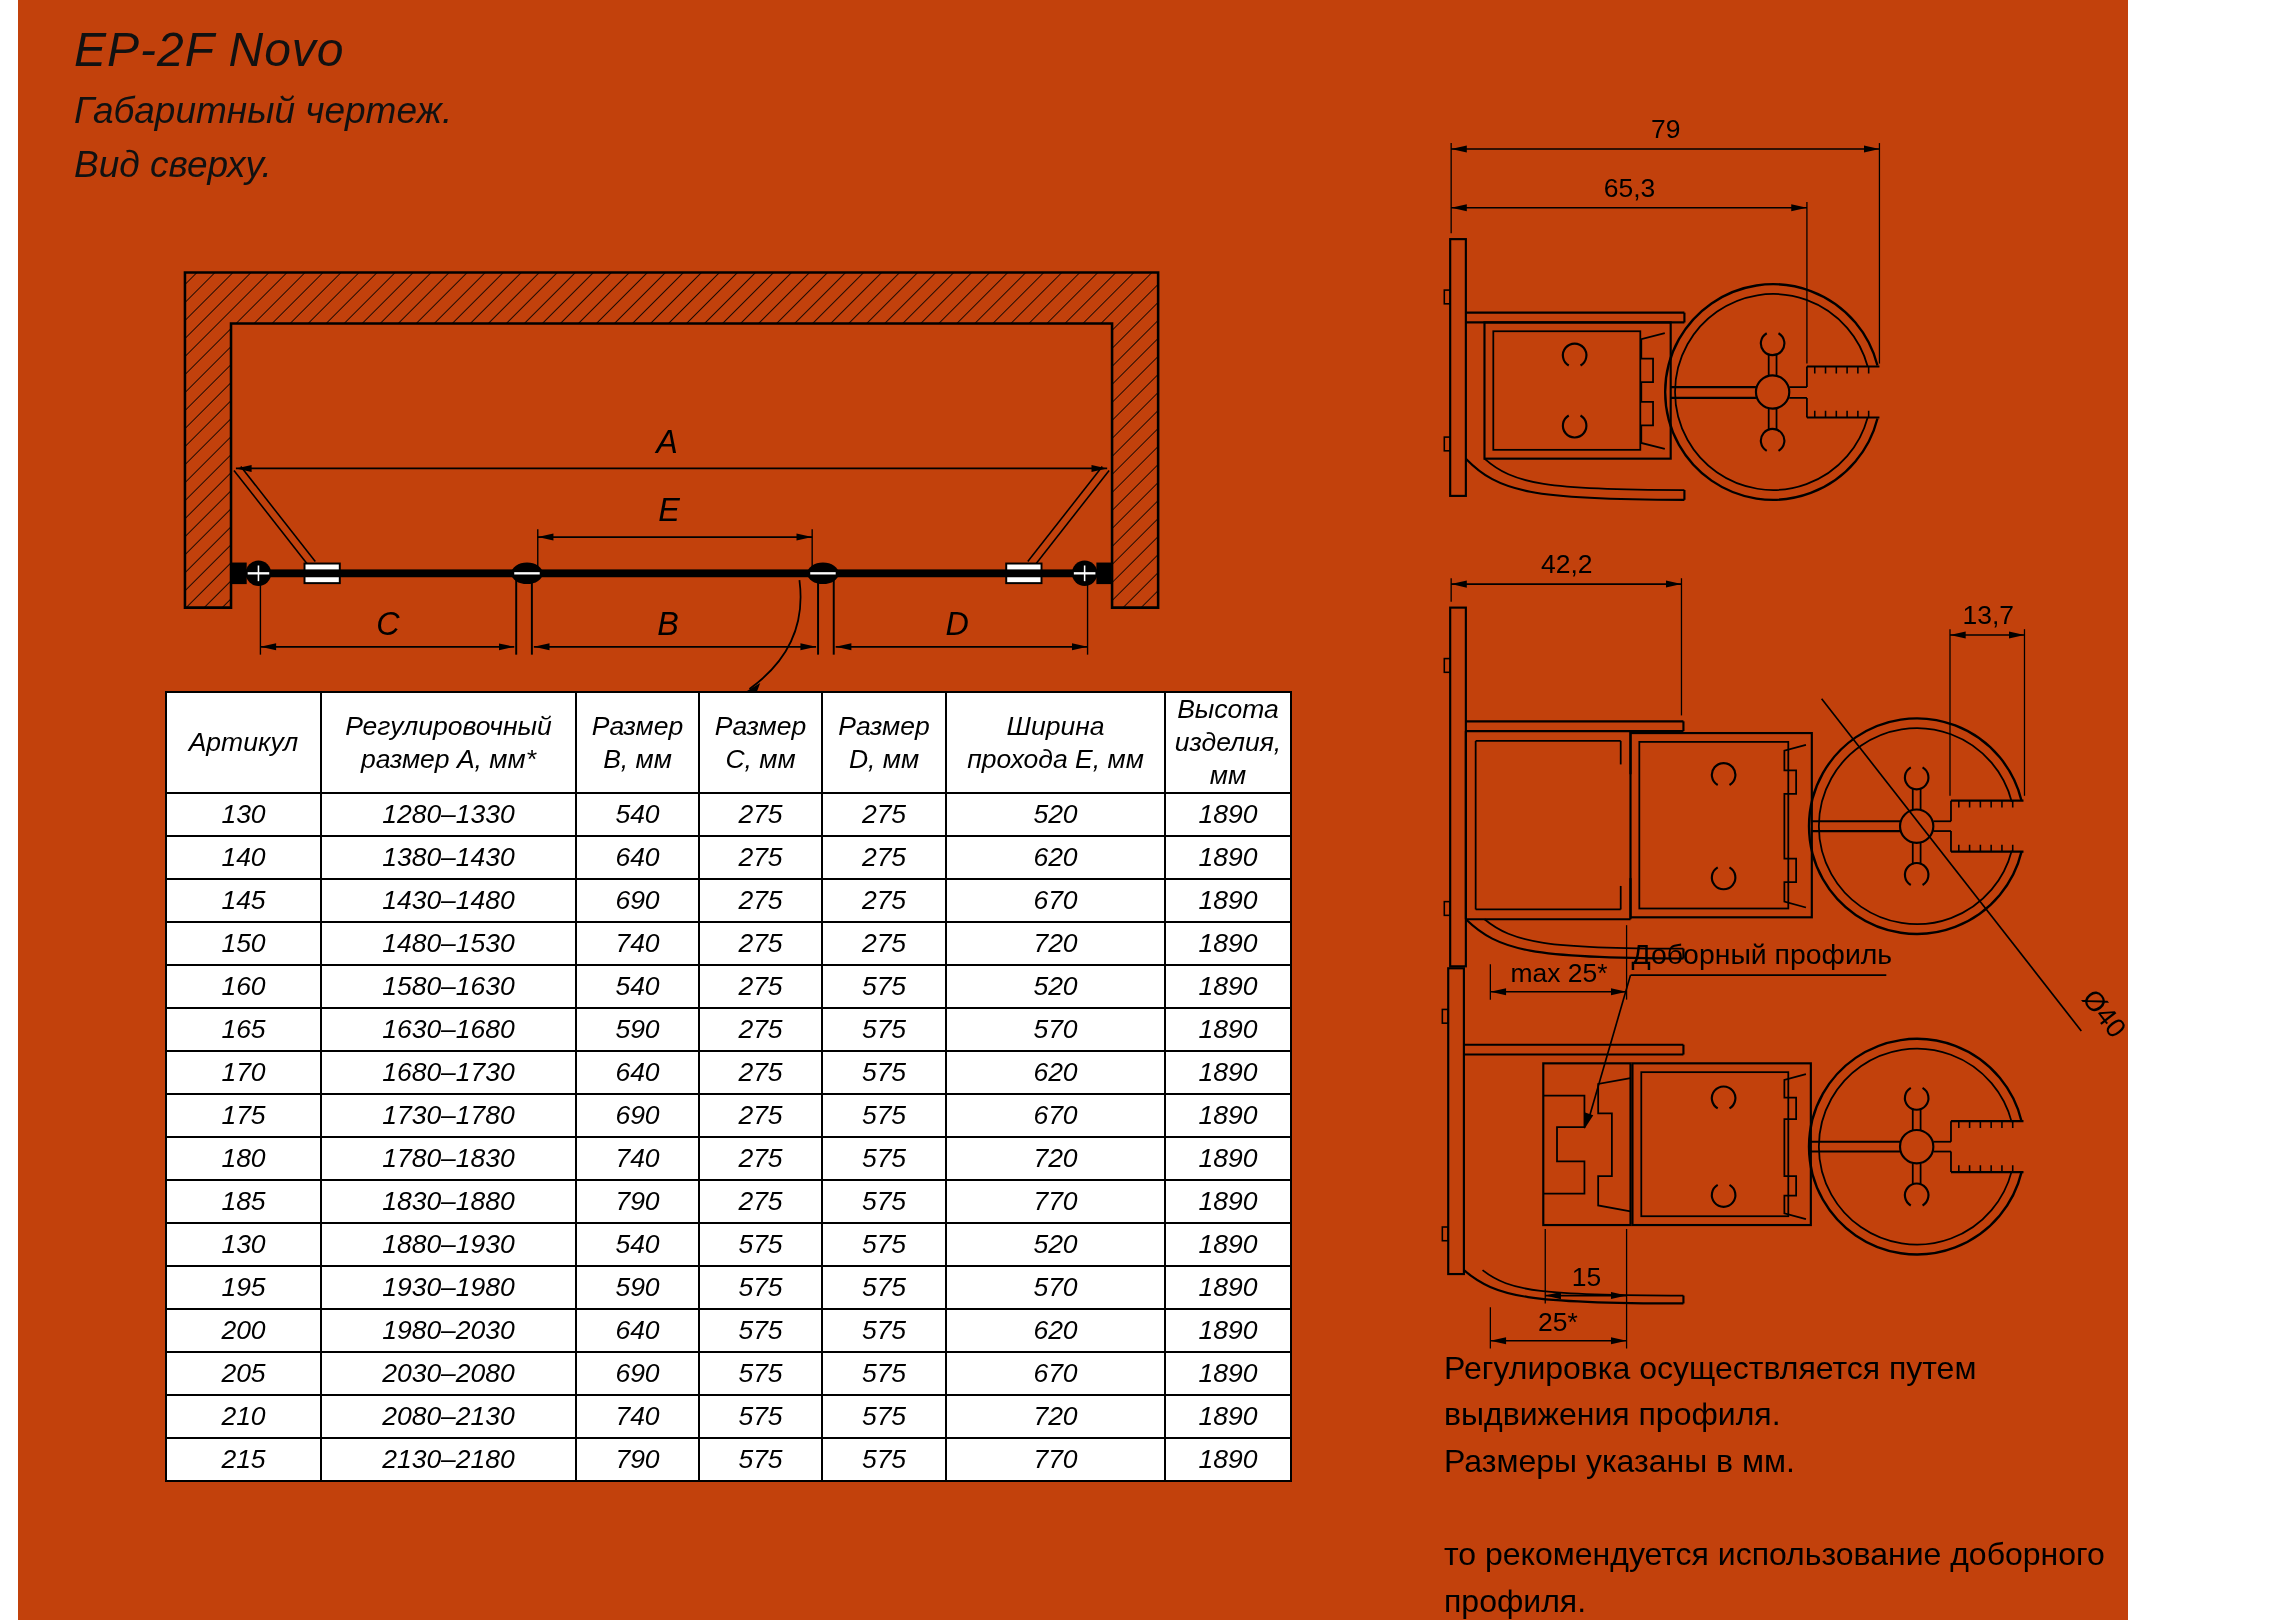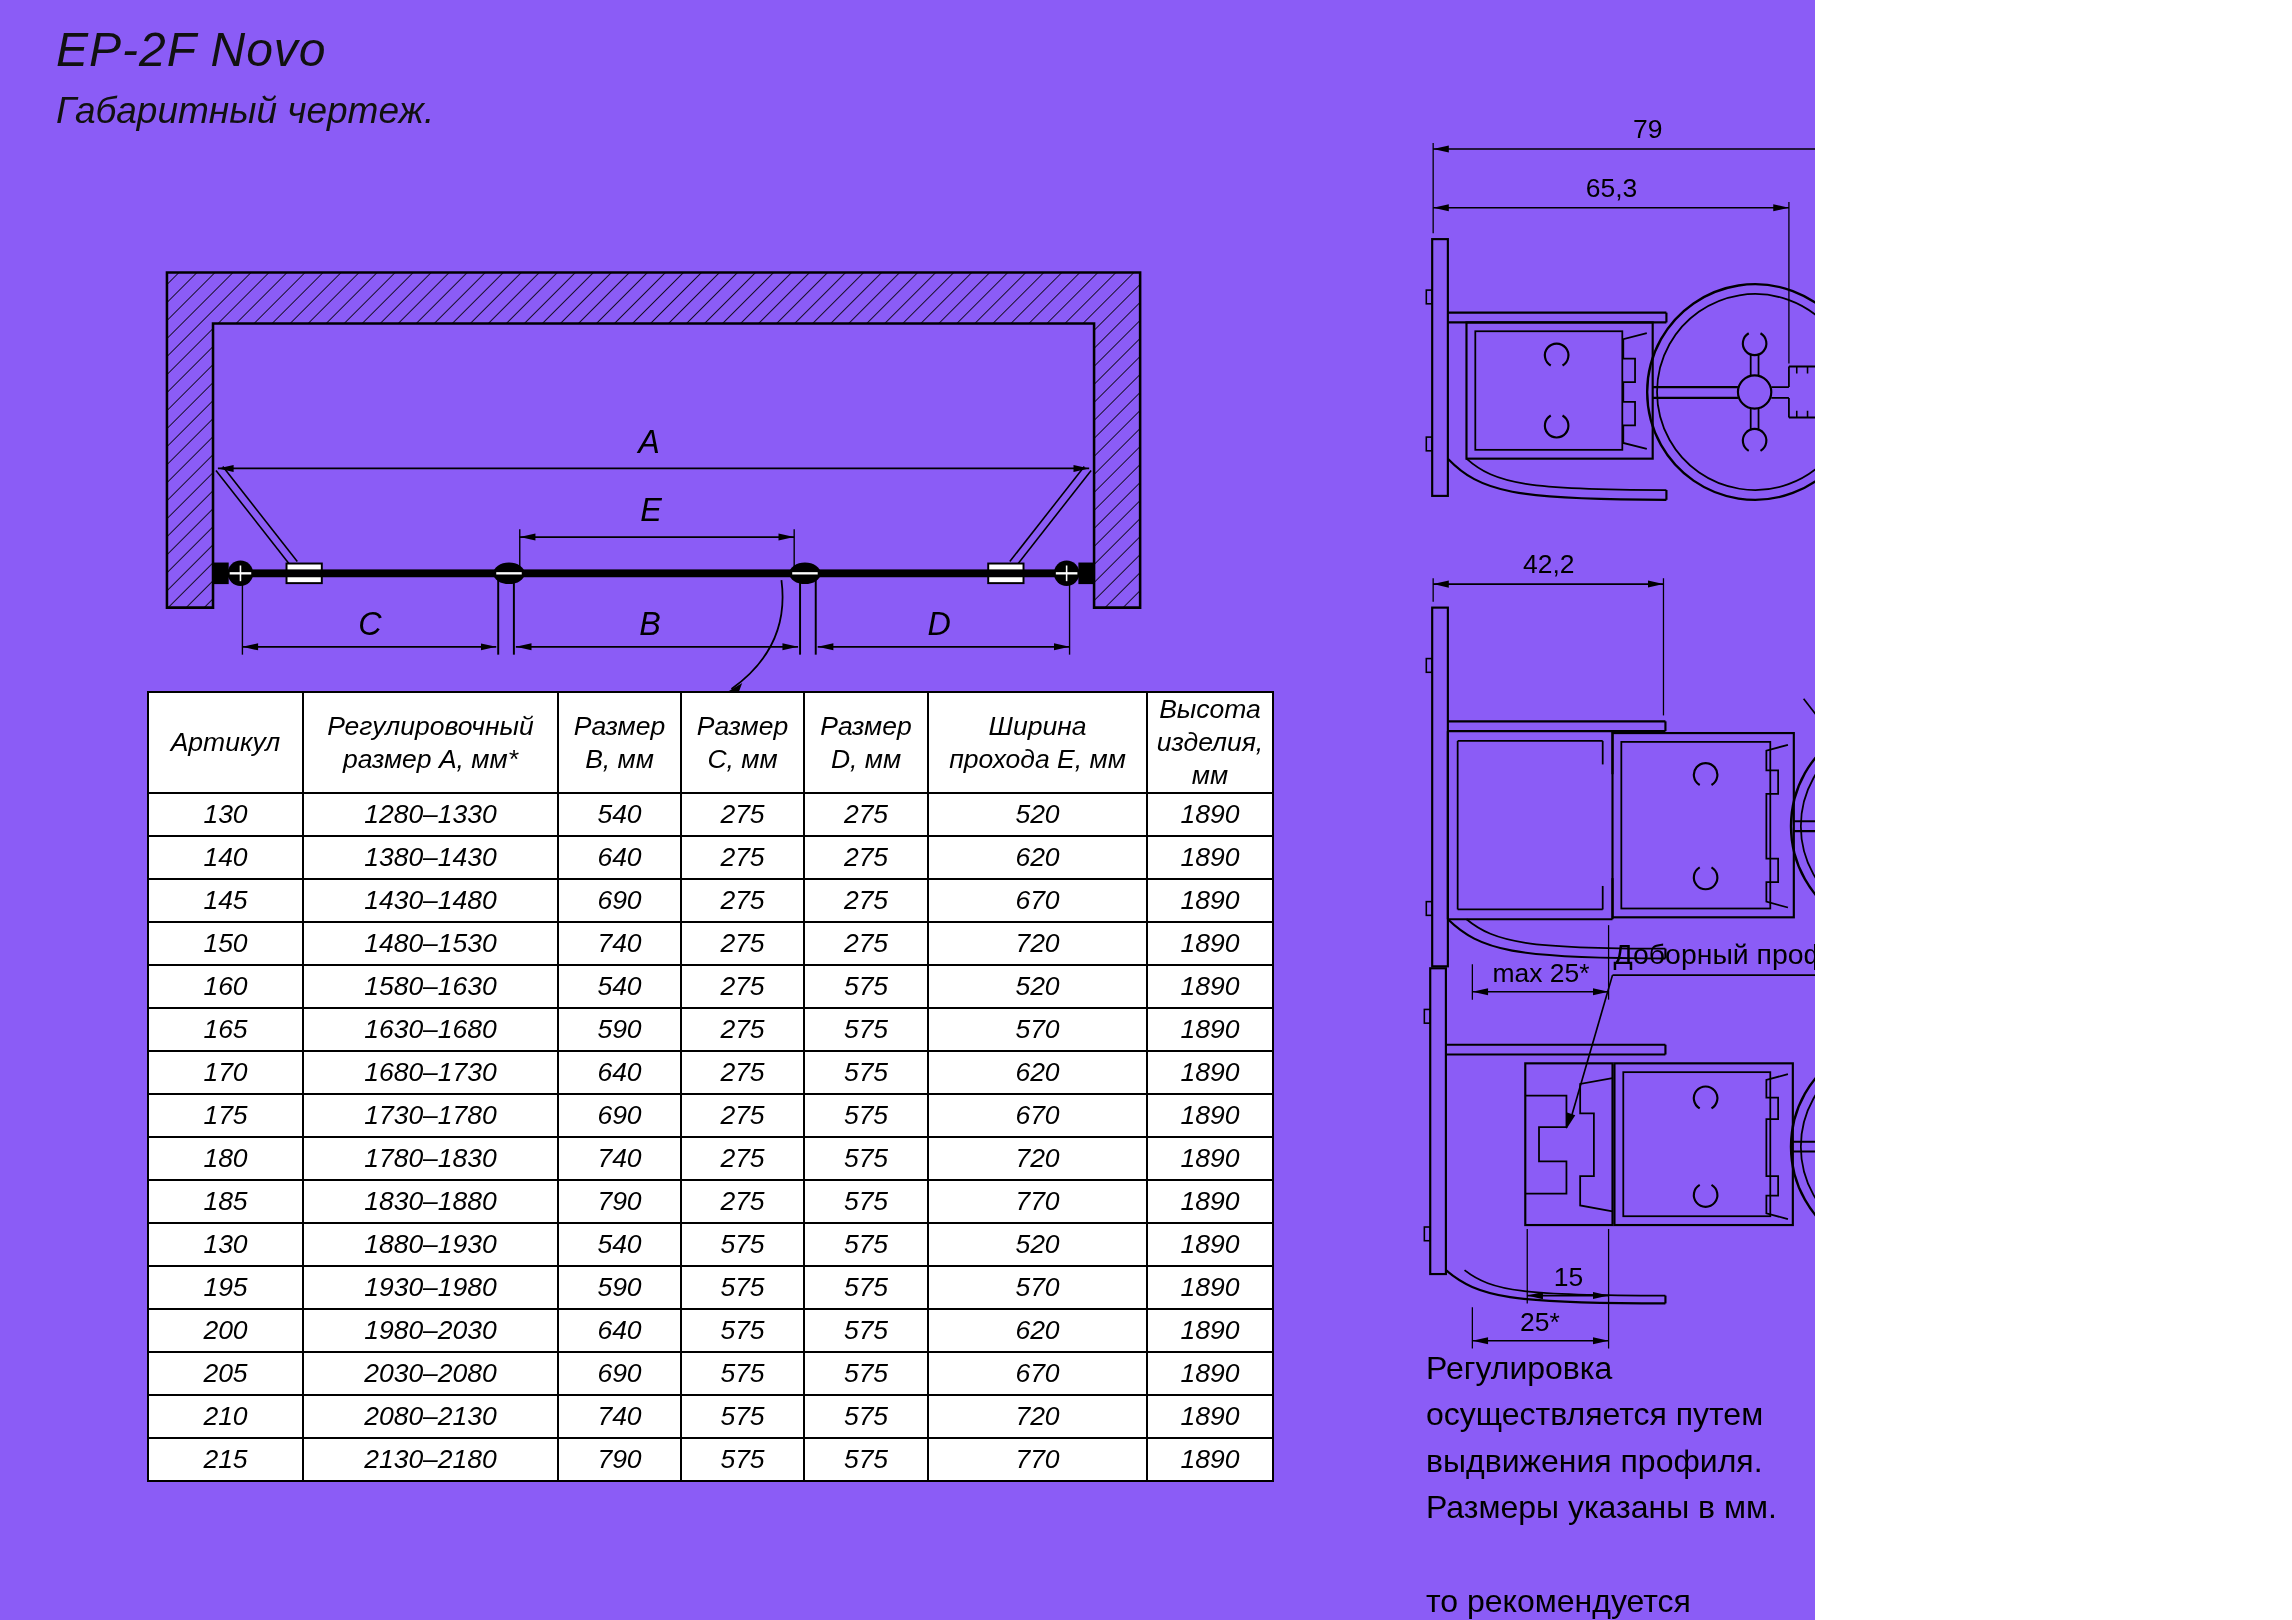--- a/index.html
+++ b/index.html
@@ -1,17 +1,17 @@
 <!DOCTYPE html>
 <html><head>
 <meta charset="utf-8">
 <style>
   html,body{margin:0;padding:0;background:#fff;}
-  .sheet{position:relative;width:1815px;height:1620px;background:#8b5cf6;overflow:hidden;
-         font-family:"Liberation Sans",sans-serif;color:#000;}
+  .sheet{position:relative;width:2110px;height:1620px;background:#c2410c;overflow:hidden;
+         font-family:"Liberation Sans",sans-serif;color:#000;margin-left:18px;}
   svg{position:absolute;left:0;top:0;}
   svg .ln{stroke:#000;fill:none;}
   svg text{fill:#000;}
   .title-block{position:absolute;left:56px;top:21.6px;font-style:italic;color:#111;}
   .title-main{font-size:48px;letter-spacing:1px;}
   .title-sub{font-size:37px;margin-top:13.7px;}
   .title-sub2{font-size:37px;margin-top:11.8px;}
   table.sizes{position:absolute;left:147px;top:691px;border-collapse:collapse;table-layout:fixed;
               width:1125px;background:#fff;}
   table.sizes th,table.sizes td{border:2px solid #000;text-align:center;vertical-align:middle;
@@ -27,20 +27,21 @@
   .notes .gap{height:47px;}
 </style>
 </head>
 <body>
 
 <div class="sheet">
 
   <div class="title-block">
     <div class="title-main">EP-2F Novo</div>
     <div class="title-sub">Габаритный чертеж.</div>
+    <div class="title-sub2">Вид сверху.</div>
   </div>
 
   <svg width="2293" height="1620" viewBox="0 0 2339 1653">
     <defs>
       <pattern id="hatch" patternUnits="userSpaceOnUse" width="13" height="13" patternTransform="rotate(-45)">
         <line x1="0" y1="0" x2="13" y2="0" stroke="#000" stroke-width="1.7"></line>
       </pattern>
       <marker id="aE" orient="auto" markerUnits="userSpaceOnUse" markerWidth="18" markerHeight="10" refX="16" refY="5">
         <path d="M0,1.4 L16,5 L0,8.6 Z" fill="#000"></path>
       </marker>

